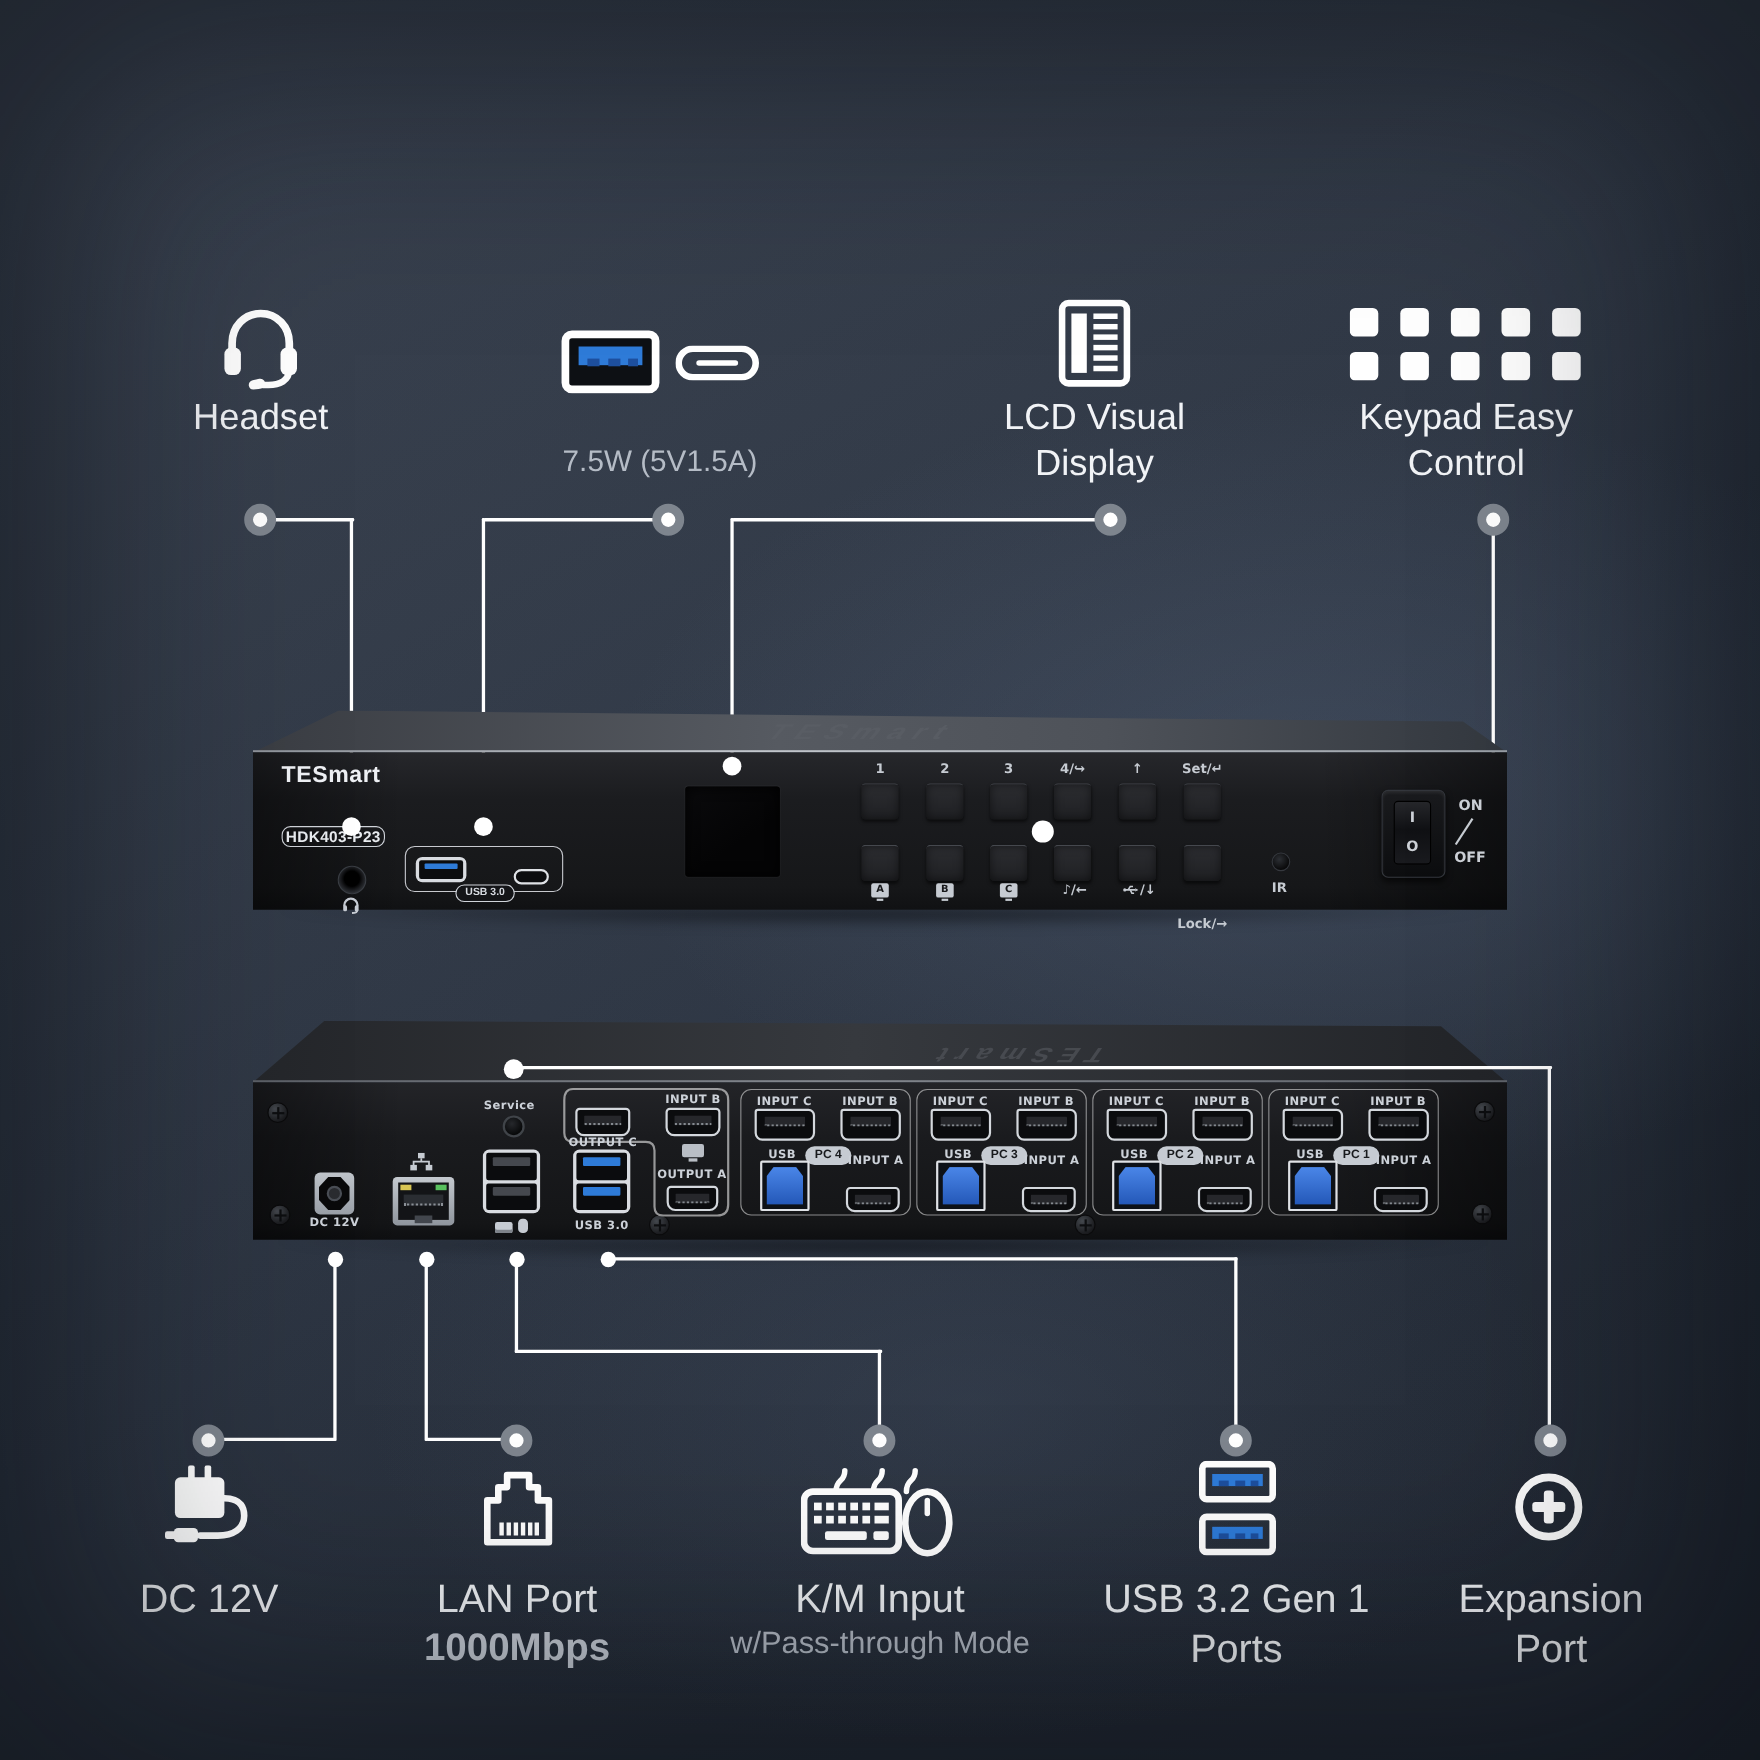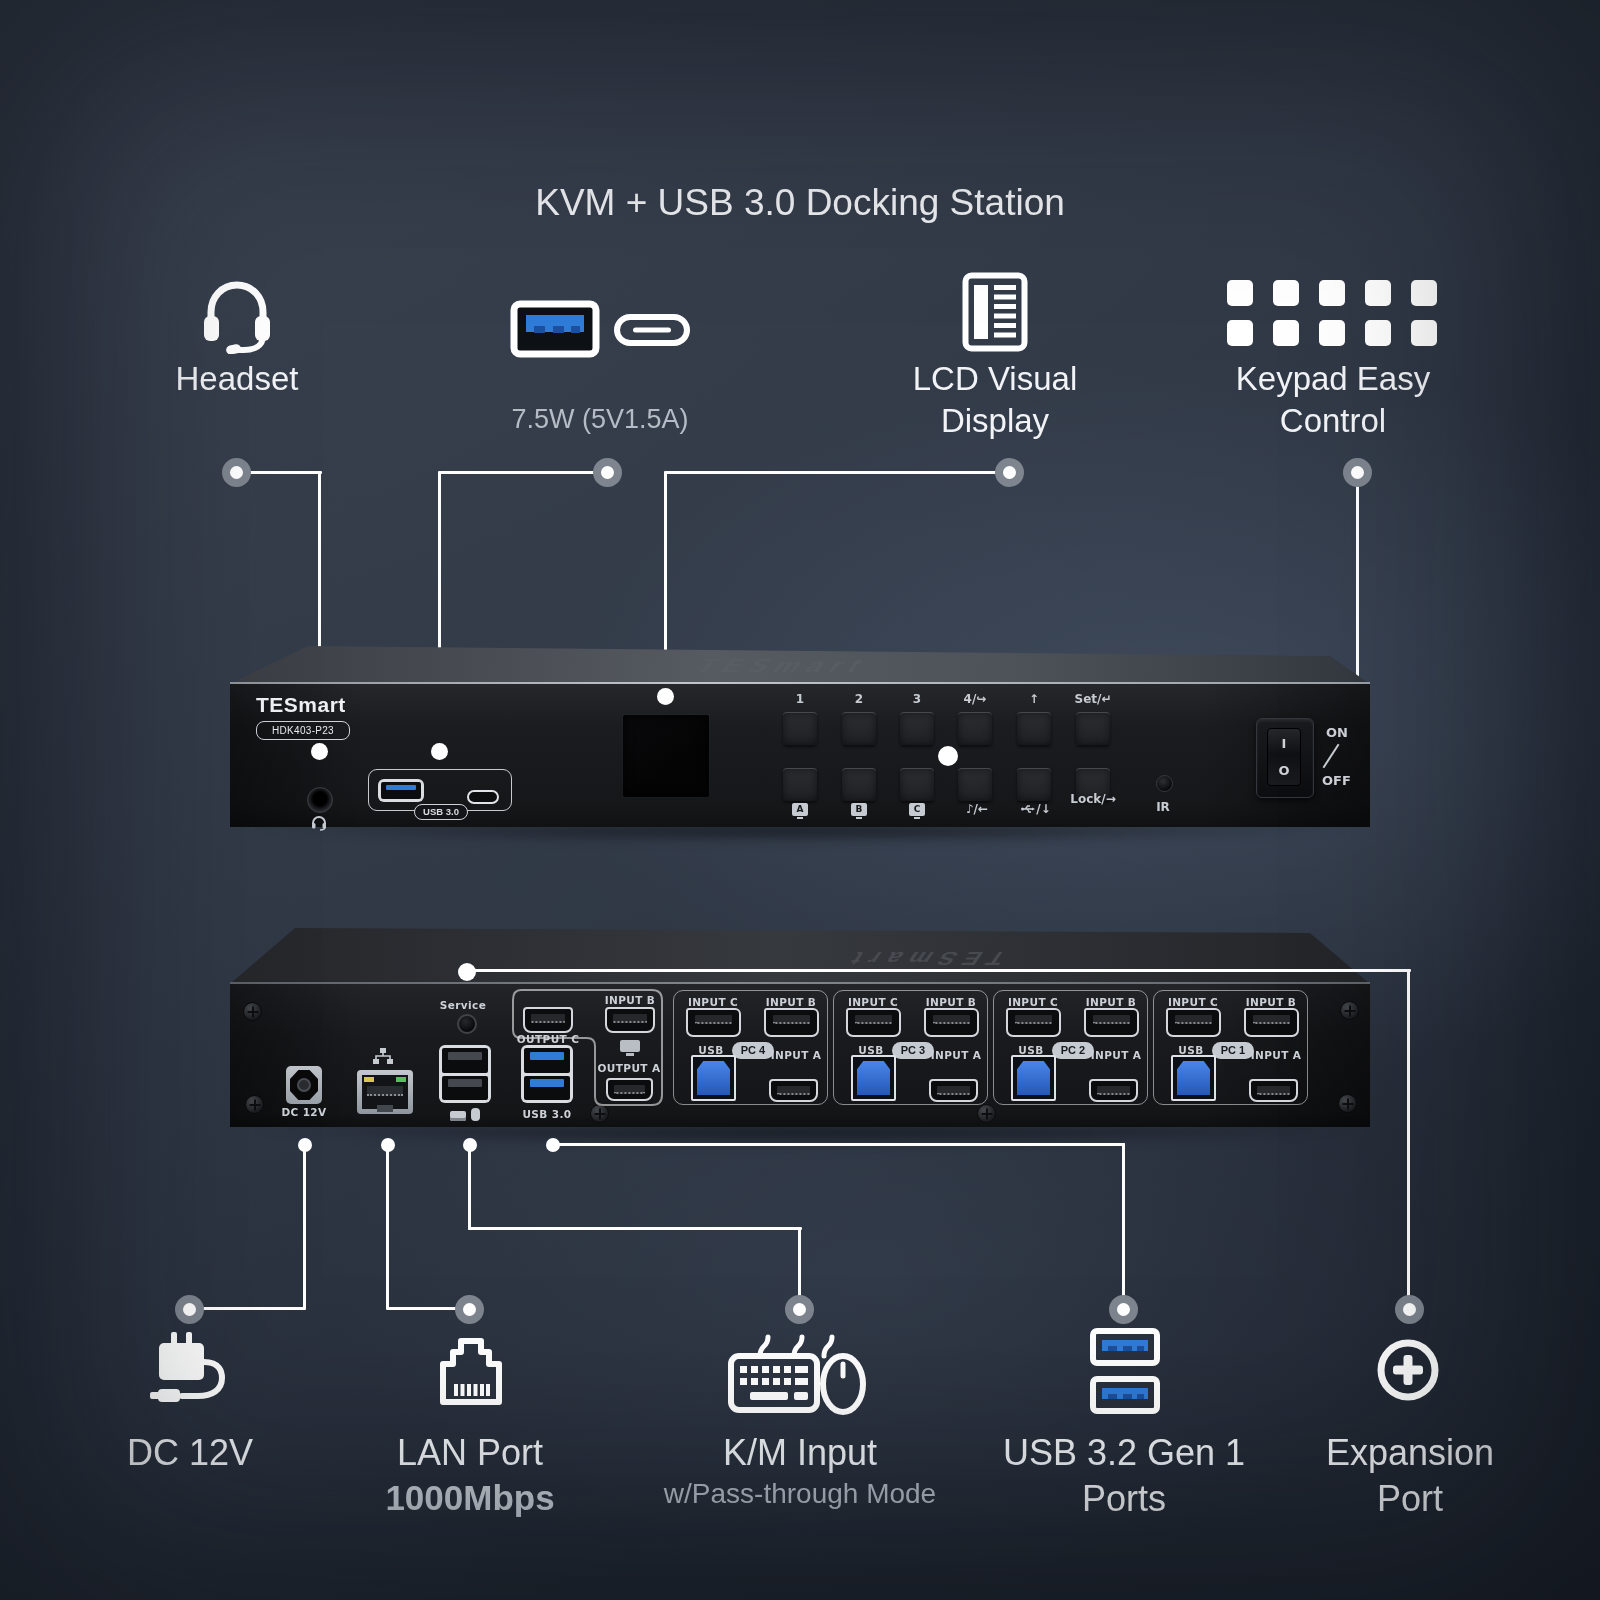--- a/index.html
+++ b/index.html
@@ -57,21 +57,20 @@
   .mon-mini::after{content:"";display:block;width:8px;height:3px;background:#b9bec5;margin:13px auto 0}
   .jack{position:absolute;width:24px;height:24px;border-radius:50%;border:1px solid #3a3e44;background:radial-gradient(circle at 50% 45%,#000 0 38%,#17181b 55%,#2e3136 74%,#101113 100%)}
   .swlab{position:absolute;font-family:"DejaVu Sans",sans-serif;font-size:13px;font-weight:bold;color:#ced2d8}
   .outline-box{position:absolute;box-sizing:border-box;border:1.5px solid rgba(235,238,242,.8);border-radius:9px}
 </style>
 </head>
 <body>
 
 <div id="canvas">
 
-  <div class="title" style="top:182px;font-size:37px;font-weight:normal;color:#edeff2">KVM + USB 3.0 Docking Station</div>
 
   <svg class="abs" style="left:197px;top:272px" width="80" height="82" viewBox="0 0 80 82">
     <path d="M14,48 V40 C14,25 25,13 40,13 C55,13 66,25 66,40 V48" fill="none" stroke="#fff" stroke-width="7" stroke-linecap="round"></path>
     <rect x="7" y="44" width="15" height="25" rx="6" fill="#fff"></rect>
     <rect x="58" y="44" width="15" height="25" rx="6" fill="#fff"></rect>
     <path d="M66,64 C66,74 57,78 47,78 L42,78" fill="none" stroke="#fff" stroke-width="6" stroke-linecap="round"></path>
     <rect x="29" y="73" width="15" height="9" rx="4.5" fill="#fff" transform="rotate(-12 36 77)"></rect>
   </svg>
 
   <svg class="abs" style="left:510px;top:300px" width="90" height="58" viewBox="0 0 90 58">
@@ -128,21 +127,21 @@
   <div class="cl" style="left:1356px;top:471px;width:3px;height:287px"></div>
   <div class="cl" style="left:948px;top:755px;width:410px;height:3px"></div>
 
   <div class="shadowband" style="left:238px;top:826px;width:1130px;height:18px"></div>
   <div class="topface" style="left:230px;top:644px;width:1140px;height:40px;background:linear-gradient(93deg,#3a3d43,#565a61 42%,#4e5259 68%,#33383f);clip-path:polygon(78px 2px,1100px 12px,1140px 40px,0px 40px)"></div>
   <div class="brandtop" style="left:700px;top:650px;font-size:27px;transform:skewX(-40deg) scaleY(.72)">TESmart</div>
   <div class="edge" style="left:230px;top:682px;width:1140px;background:linear-gradient(90deg,#8f949b,#c2c6cc 40%,#9aa0a7)"></div>
   <div class="face" style="left:230px;top:684px;width:1140px;height:143px"></div>
 
   <div class="abs" style="left:256px;top:693px;font-size:21px;font-weight:bold;color:#eef0f4;letter-spacing:.5px">TESmart</div>
-  <div class="abs" style="left:256px;top:721px;width:92px;height:17px;border:1.5px solid #cfd3d9;border-radius:8px;color:#e8ebef;font-size:10px;font-weight:normal;text-align:center;line-height:17px;letter-spacing:.3px">HDK403-P23</div>
+  <div class="abs" style="left:256px;top:751px;width:92px;height:17px;border:1.5px solid #cfd3d9;border-radius:8px;color:#e8ebef;font-size:14px;font-weight:bold;text-align:center;line-height:17px;letter-spacing:.3px">HDK403-P23</div>
 
   <div class="jack" style="left:307px;top:787px"></div>
   <svg class="abs" style="left:310px;top:815px" width="18" height="16" viewBox="0 0 18 16">
     <path d="M3,9 V8 a6,6 0 0 1 12,0 v1" fill="none" stroke="#c6cbd2" stroke-width="2"></path>
     <rect x="2" y="8" width="3.5" height="5.5" rx="1.5" fill="#c6cbd2"></rect>
     <rect x="12.5" y="8" width="3.5" height="5.5" rx="1.5" fill="#c6cbd2"></rect>
     <path d="M15,12 c0,2.5 -3,3 -5,3" fill="none" stroke="#c6cbd2" stroke-width="1.6"></path>
   </svg>
 
   <div class="outline-box" style="left:368px;top:769px;width:144px;height:42px;border-color:rgba(230,233,238,.85)"></div>
@@ -181,21 +180,21 @@
   <div class="abs" style="left:1016px;top:802px;width:40px;display:flex;justify-content:center;align-items:center;gap:1px">
     <svg width="14" height="12" viewBox="0 0 14 12">
       <path d="M1,6 H11" stroke="#c6cbd2" stroke-width="1.6"></path>
       <path d="M4.5,6 L6.5,3 H9" stroke="#c6cbd2" stroke-width="1.4" fill="none"></path>
       <path d="M6.5,6 L8,9 H10" stroke="#c6cbd2" stroke-width="1.4" fill="none"></path>
       <circle cx="1.5" cy="6" r="1.5" fill="#c6cbd2"></circle>
       <path d="M11,4.5 L14,6 L11,7.5 Z" fill="#c6cbd2"></path>
     </svg>
     <span class="klab" style="position:static;transform:none">/↓</span>
   </div>
-  <div class="klab" style="left:1093px;top:792px">Lock/→</div>
+  <div class="klab" style="left:1093px;top:833px">Lock/→</div>
 
   <div class="abs" style="left:1156px;top:775px;width:15px;height:15px;border-radius:50%;background:radial-gradient(circle at 40% 35%,#2c2f34,#0a0a0b 70%);border:1px solid #35383e"></div>
   <div class="klab" style="left:1163px;top:800px">IR</div>
 
   <div class="abs" style="left:1256px;top:718px;width:56px;height:78px;background:linear-gradient(180deg,#1a1b1e,#0c0d0f);border-radius:6px;border:1px solid #33363c;box-shadow:inset 0 2px 3px rgba(255,255,255,.08),0 3px 6px rgba(0,0,0,.6)">
     <div style="position:absolute;left:10px;top:9px;width:34px;height:58px;background:linear-gradient(180deg,#26272b,#101114 45%,#1a1b1f);border-radius:4px;border:1px solid #000;display:flex;flex-direction:column;align-items:center;justify-content:space-between;padding:7px 0;box-sizing:border-box">
       <span class="swlab" style="position:static">I</span>
       <span class="swlab" style="position:static">O</span>
     </div>
   </div>

